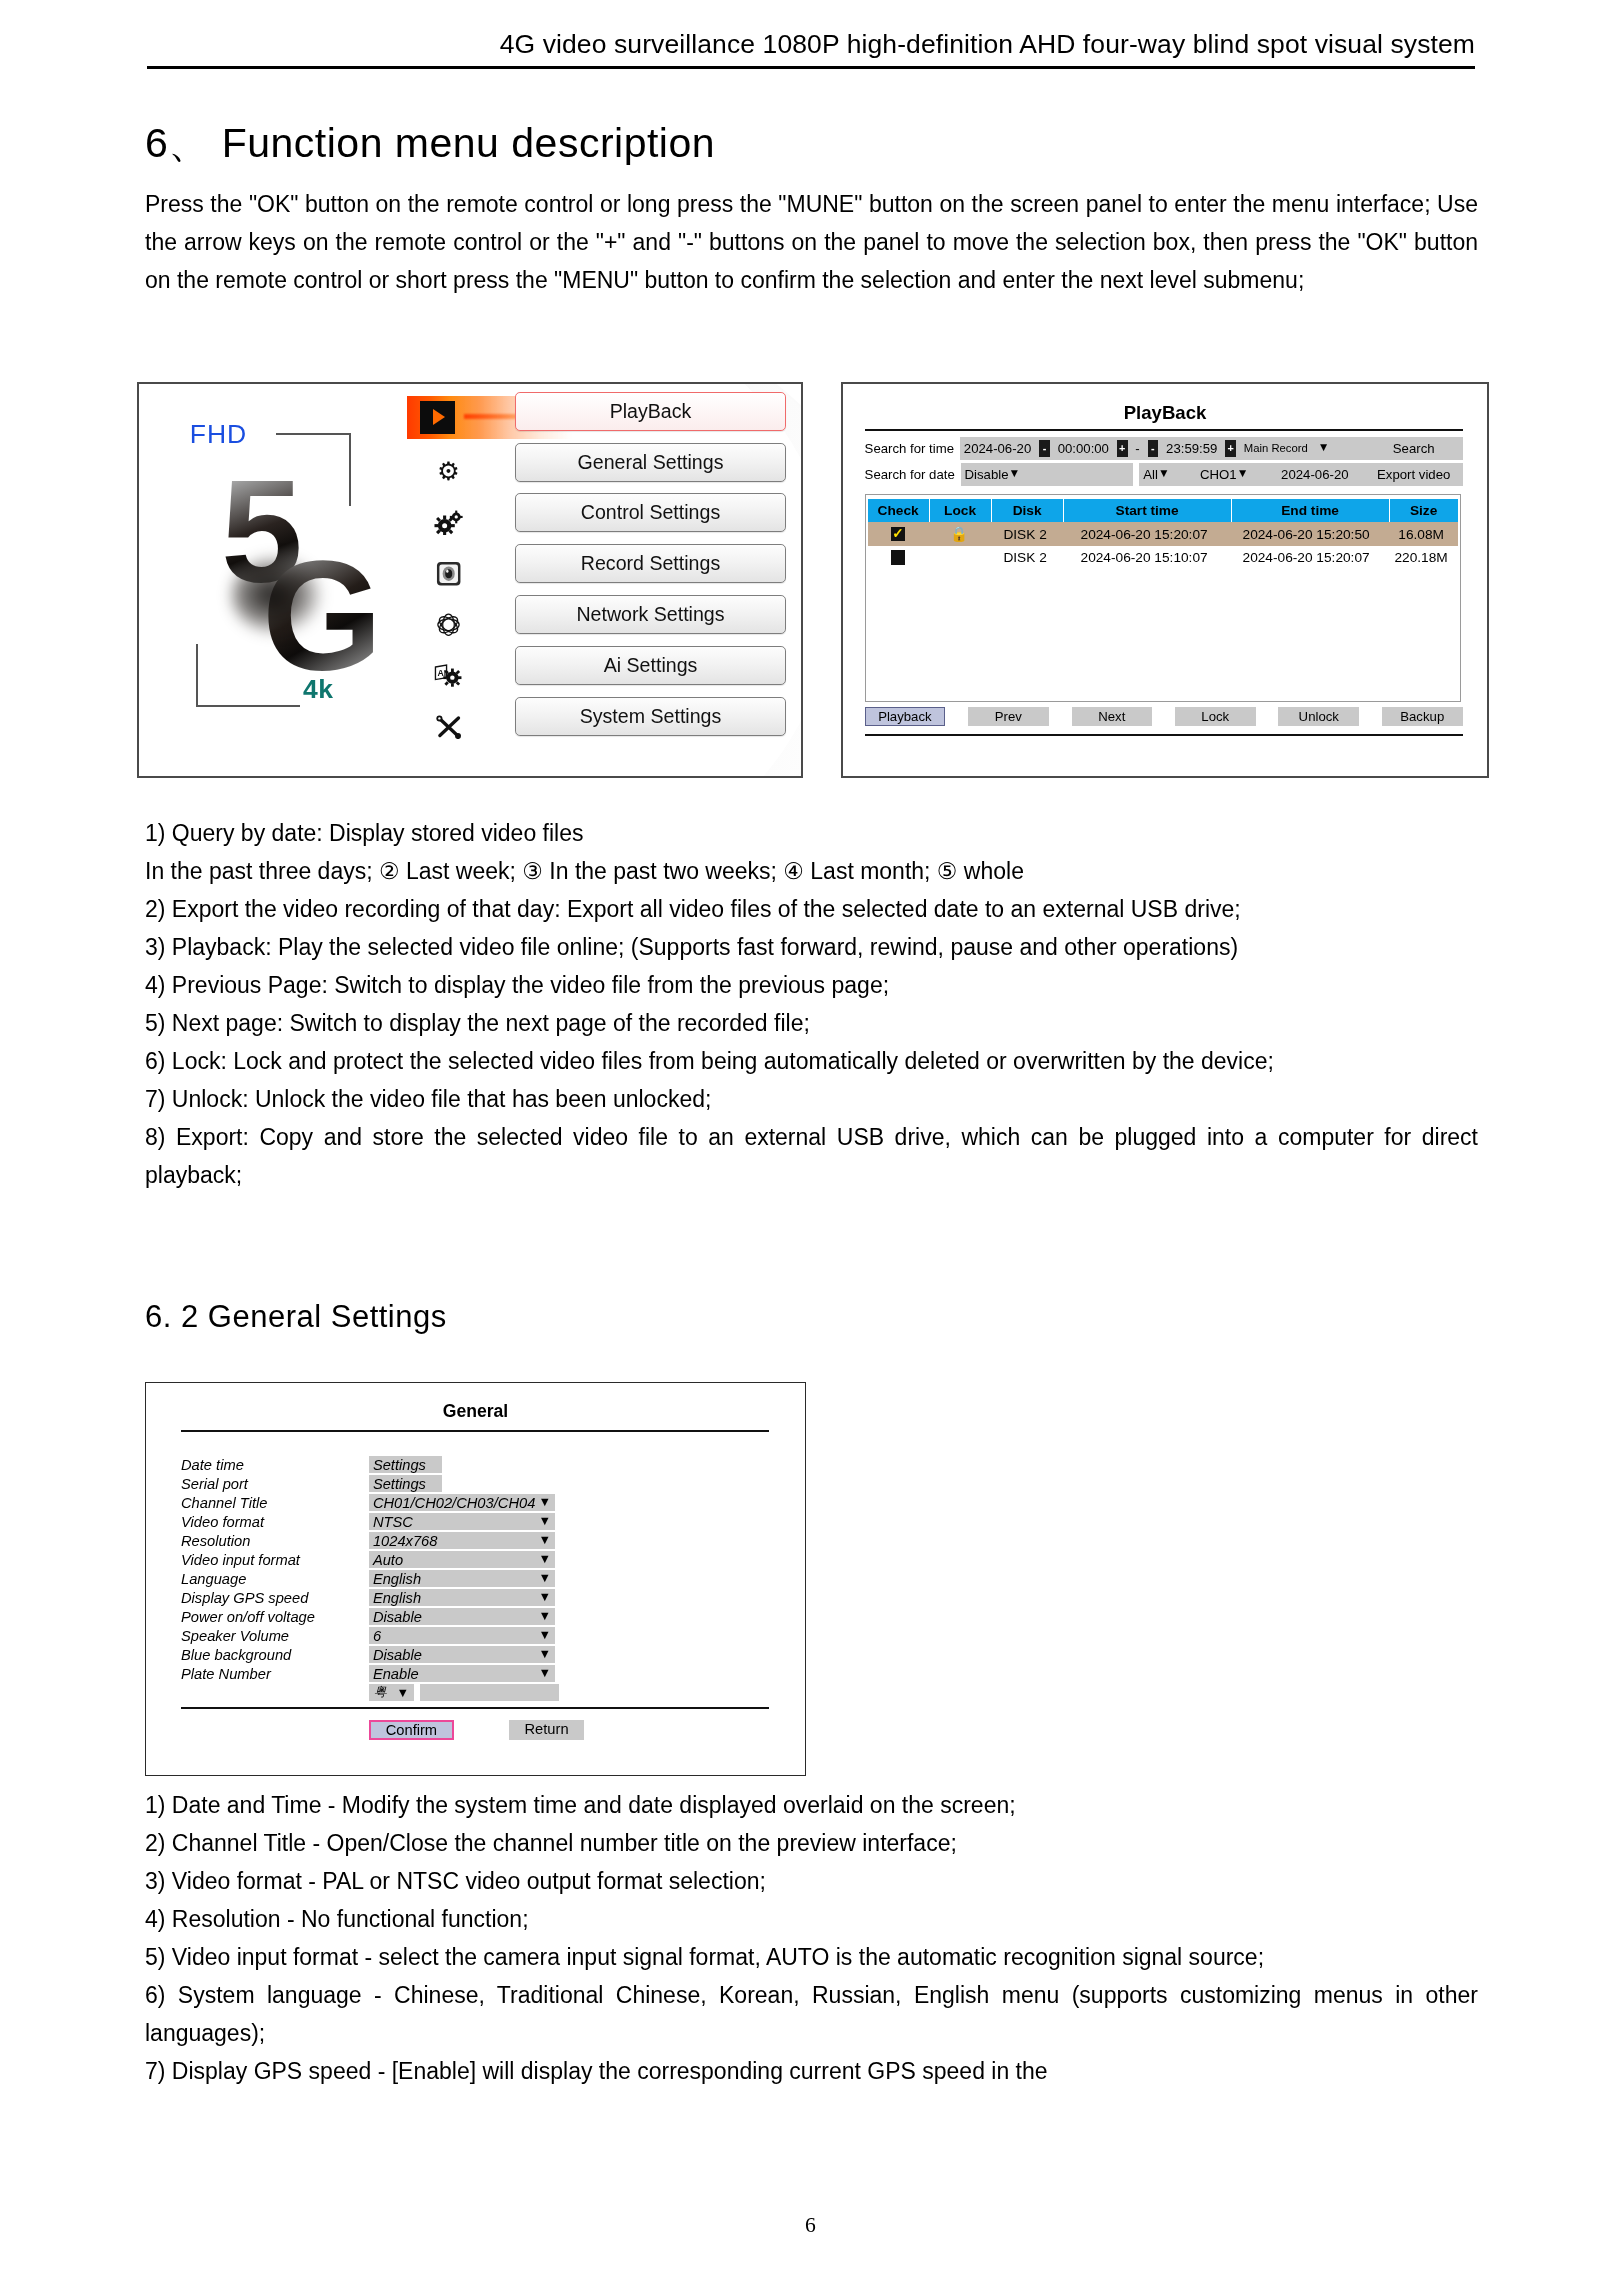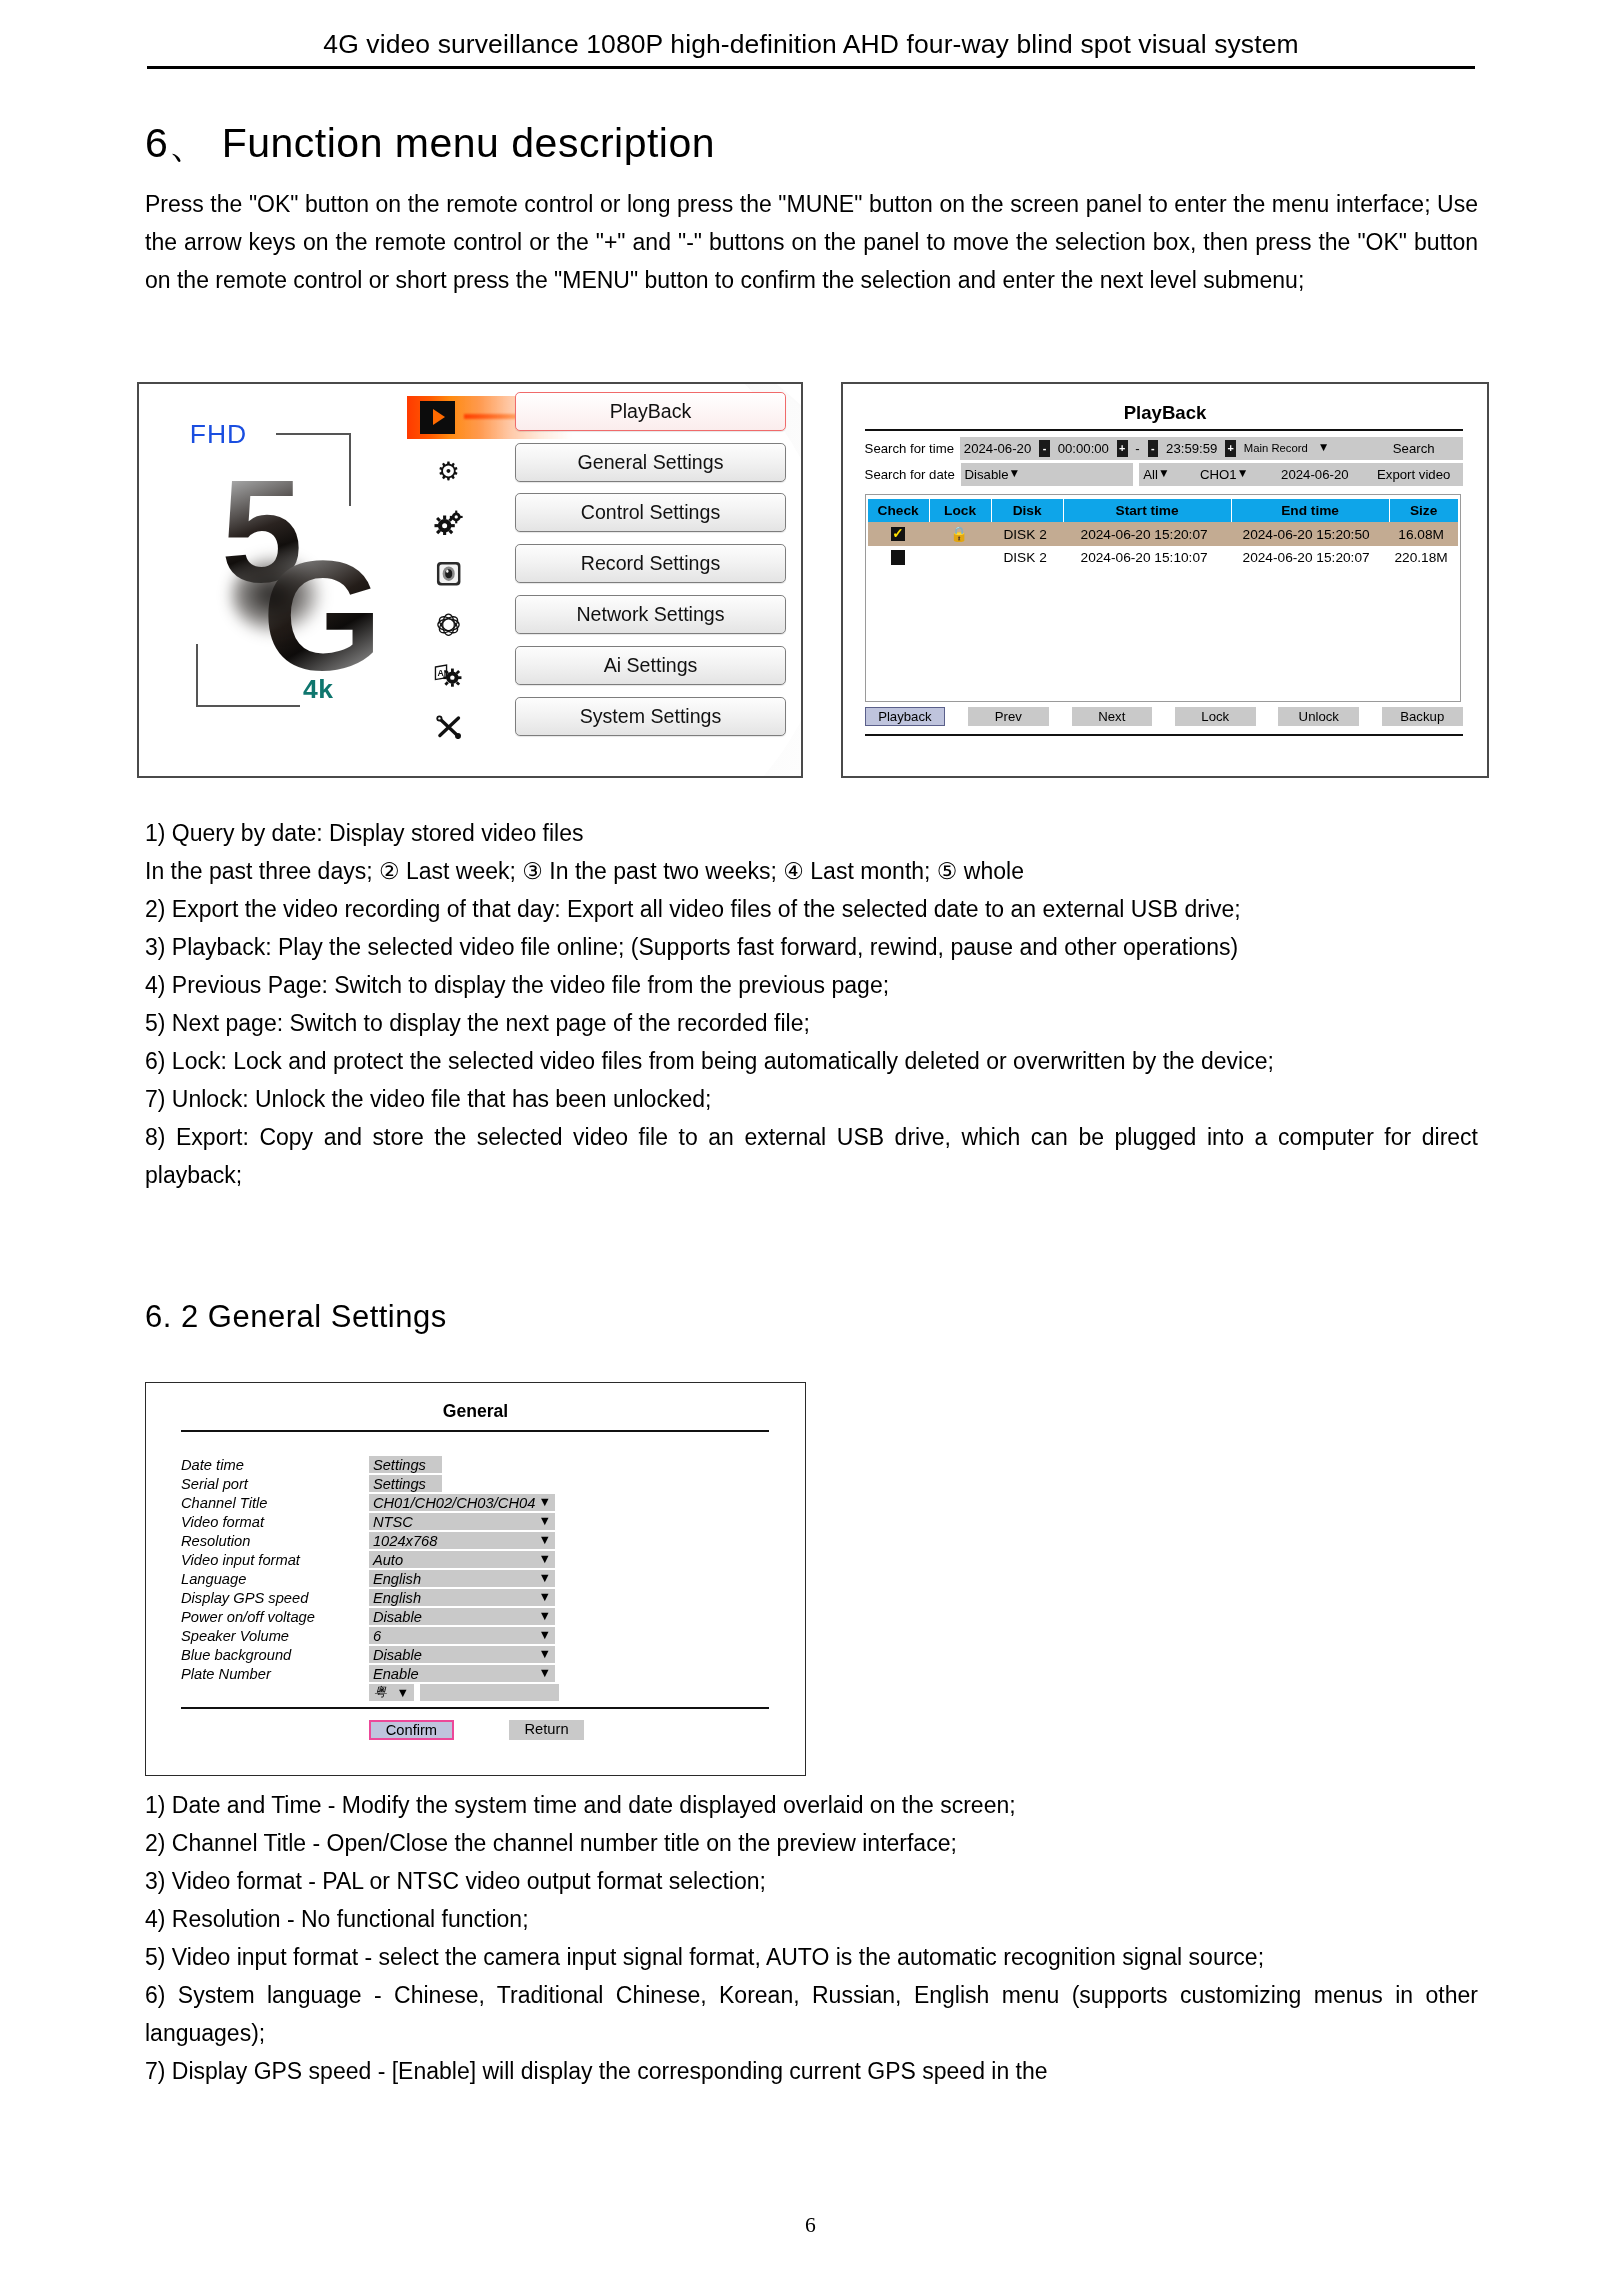--- a/index.html
+++ b/index.html
@@ -26,21 +26,21 @@
 
   
   .header-wrap {
     position: absolute;
     left: 147px;
     top: 29px;
     width: 1328px;
   }
   .header-title {
     font-size: 26.5px;
-    text-align: center;
+    text-align: right;
     letter-spacing: 0.1px;
     white-space: nowrap;
     font-family: "Liberation Sans", sans-serif;
   }
   .header-rule {
     margin-top: 5.9px;
     border-bottom: 3.9px solid #000;
   }
 
   

